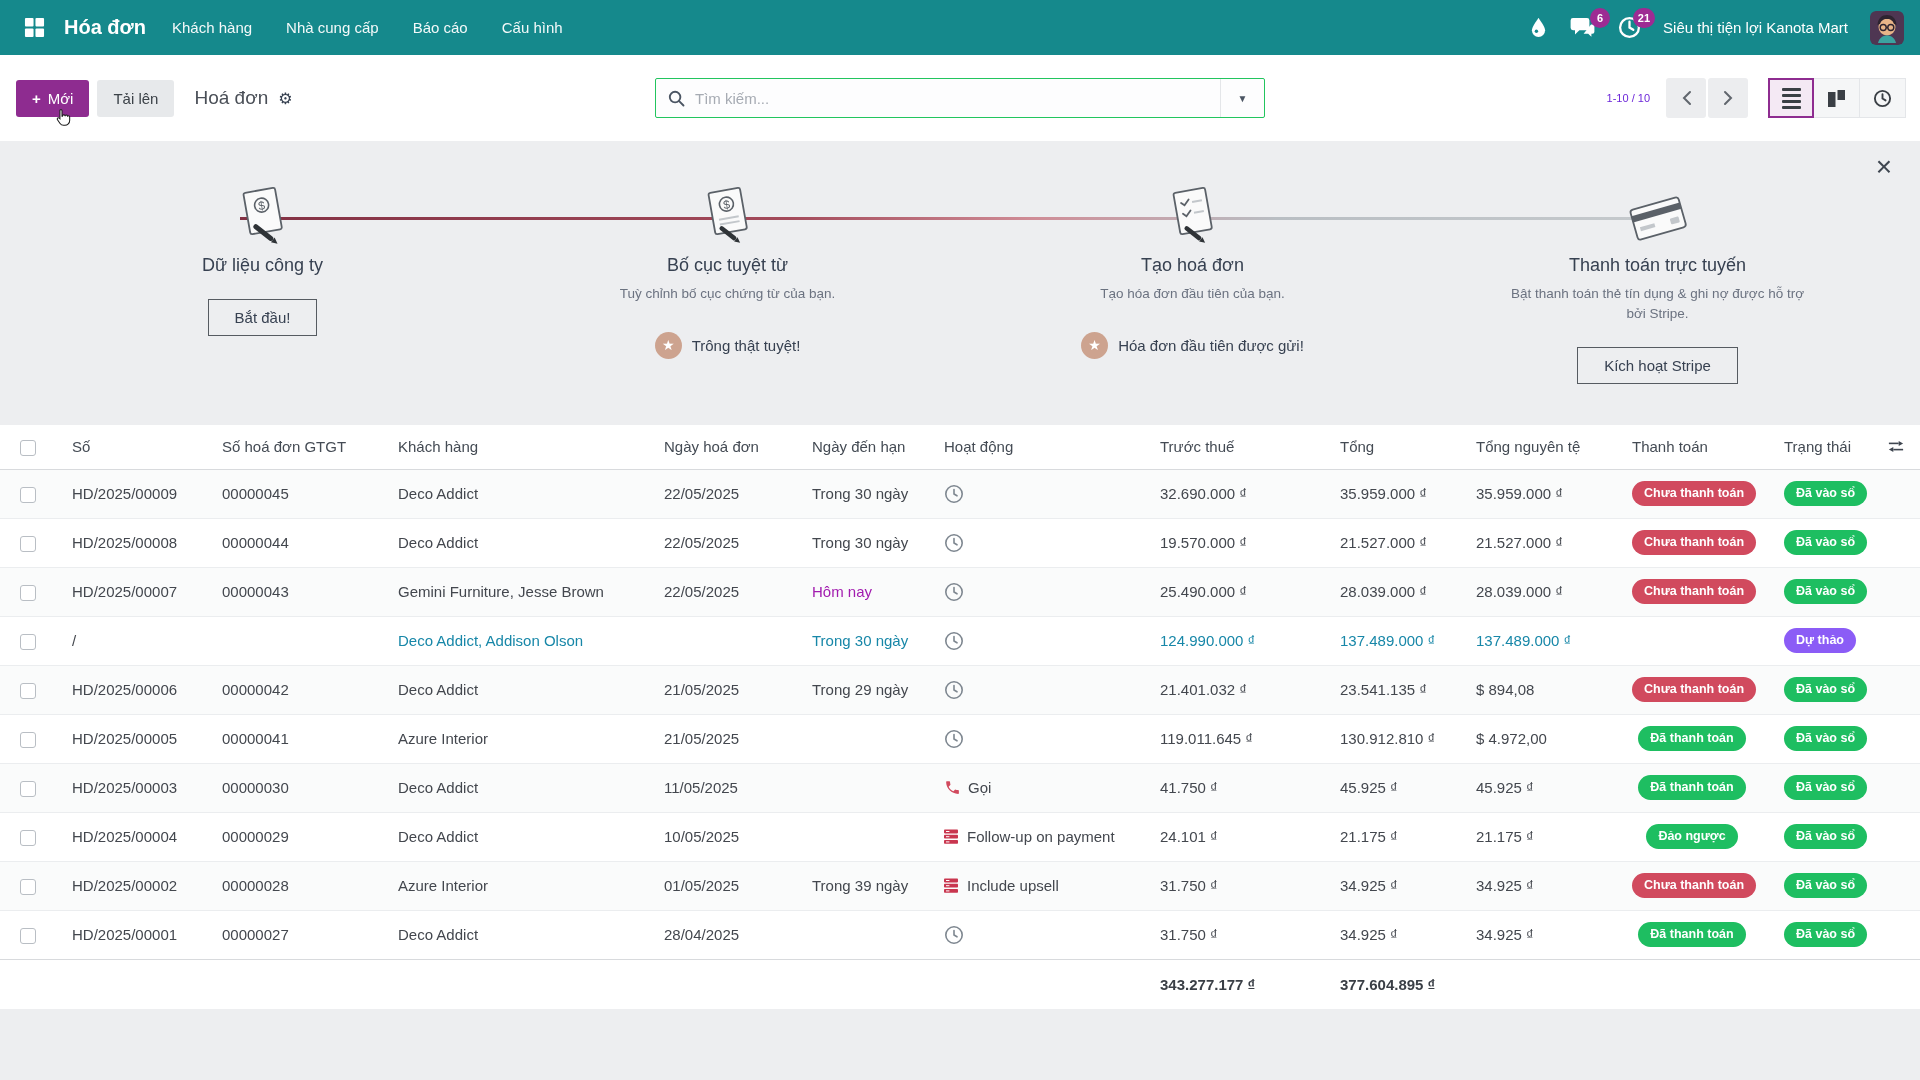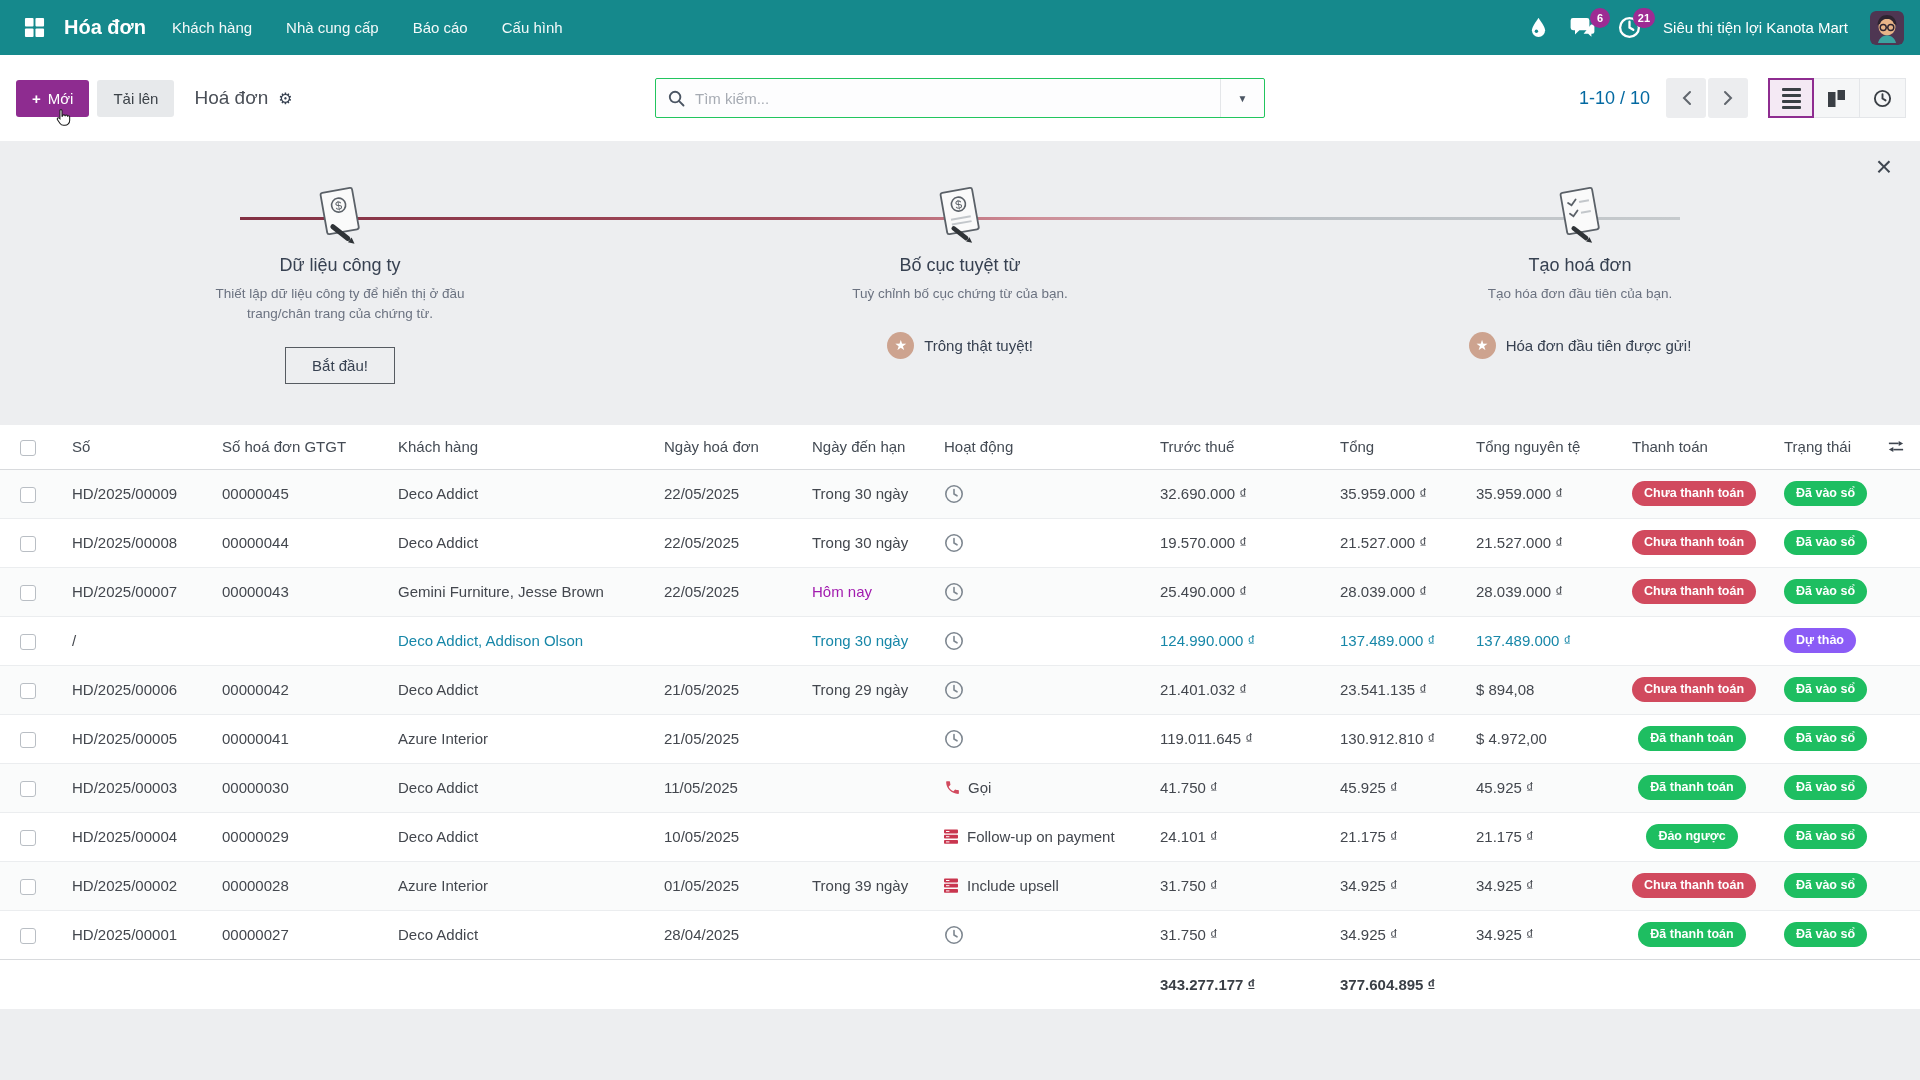--- a/index.html
+++ b/index.html
@@ -36,21 +36,21 @@
   .search { position:absolute; left:655px; top:23px; width:610px; height:40px;
     background:#FDFDFE; border:1px solid #22c55e; border-radius:2px;
     display:flex; align-items:center; }
   .search input { flex:1; border:none; outline:none; background:transparent;
     font-size:15px; color:#374151; font-family:inherit; }
   .search input::placeholder { color:#A6ABB3; }
   .search .mag { margin:0 10px 0 12px; display:flex; }
   .search .dd { width:44px; height:100%; border-left:1px solid #E4E6E9; display:flex;
     align-items:center; justify-content:center; cursor:pointer; color:#4B5563; font-size:10px; }
   .cp-right { position:absolute; right:14px; top:23px; display:flex; align-items:center; gap:14px; }
-  .pager-label { font-size:18px; color:#0369a1; margin-right:2px;margin-left:40px; }
+  .pager-label { font-size:11px; color:#6d28d9; margin-right:2px;margin-left:40px; }
   .pager-btns { display:flex; gap:2px; }
   .pager-btn { width:40px; height:40px; background:#ECEDEF; border:none; border-radius:3px;
     display:flex; align-items:center; justify-content:center; cursor:pointer; }
   .views { display:flex; margin-left:6px; }
   .view-btn { width:46px; height:40px; background:#F5F6F7; border:1px solid #E4E6E9;
     display:flex; align-items:center; justify-content:center; cursor:pointer; }
   .view-btn + .view-btn { border-left:none; }
   .view-btn.active { background:#F4E9F4; border:2px solid #8E2C90; }
   .bars { display:flex; flex-direction:column; gap:3px; }
   .bars i { width:19px; height:3px; background:#3A3F45; border-radius:1px; }
@@ -242,21 +242,20 @@
               <circle cx="29" cy="20" r="7" fill="none" stroke="#5B6168" stroke-width="1.6"></circle>
               <text x="29" y="24.5" font-size="12" text-anchor="middle" fill="#5B6168" font-family="Liberation Sans, sans-serif">$</text>
             </g>
             <g transform="rotate(38 30 50)">
               <rect x="16" y="46" width="24" height="5" rx="2.5" fill="#2F3337"></rect>
               <path d="M40 45.5l6 3-6 3z" fill="#2F3337"></path>
             </g>
           </svg>
       </div>
       <div class="step-title">Dữ liệu công ty</div>
-      <div class="step-desc">Thiết lập dữ liệu công ty để hiển thị ở đầu trang/chân trang của chứng từ.</div>
       <div class="step-action">
         <button class="ob-btn">Bắt đầu!</button>
       </div>
     </div>
 
     <div class="step">
       <div class="step-ico">
         <svg width="58" height="62" viewBox="0 0 58 62">
             <g transform="rotate(-10 29 28)">
               <rect x="13" y="5" width="32" height="42" rx="2" fill="#FAFAFA" stroke="#5B6168" stroke-width="1.8"></rect>
@@ -295,20 +294,37 @@
           </svg>
       </div>
       <div class="step-title">Tạo hoá đơn</div>
       <div class="step-desc">Tạo hóa đơn đầu tiên của bạn.</div>
       <div class="step-action">
         <span class="medal">★</span>
         <span class="done-label">Hóa đơn đầu tiên được gửi!</span>
       </div>
     </div>
 
+    <div class="step">
+      <div class="step-ico">
+        <svg width="70" height="58" viewBox="0 0 70 58">
+            <g transform="rotate(-16 35 29)">
+              <rect x="10" y="14" width="50" height="31" rx="3" fill="#FAFAFA" stroke="#5B6168" stroke-width="1.8"></rect>
+              <rect x="10" y="20" width="50" height="6.5" fill="#5B6168"></rect>
+              <rect x="15" y="33" width="15" height="4" fill="#C3C7CB"></rect>
+              <rect x="46" y="33" width="9" height="6" rx="1" fill="#C3C7CB"></rect>
+            </g>
+          </svg>
+      </div>
+      <div class="step-title">Thanh toán trực tuyến</div>
+      <div class="step-desc">Bật thanh toán thẻ tín dụng &amp; ghi nợ được hỗ trợ bởi Stripe.</div>
+      <div class="step-action">
+        <button class="ob-btn">Kích hoạt Stripe</button>
+      </div>
+    </div>
 
   </div>
 </div>
 
 <div class="list-wrap">
 <table>
   <colgroup>
     <col class="c-check">
         <col class="c-num">
         <col class="c-tax">

